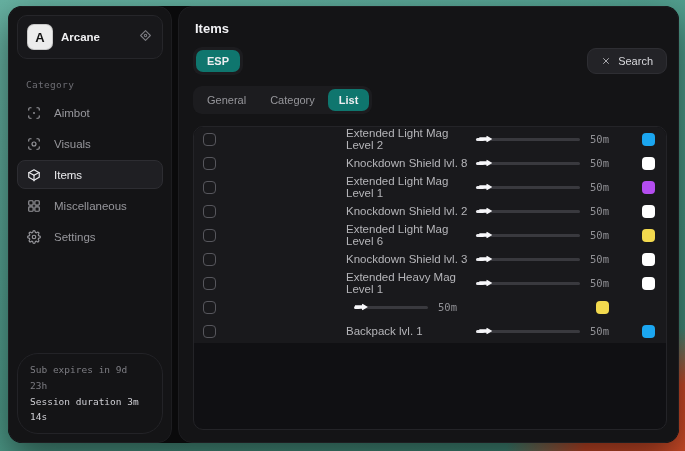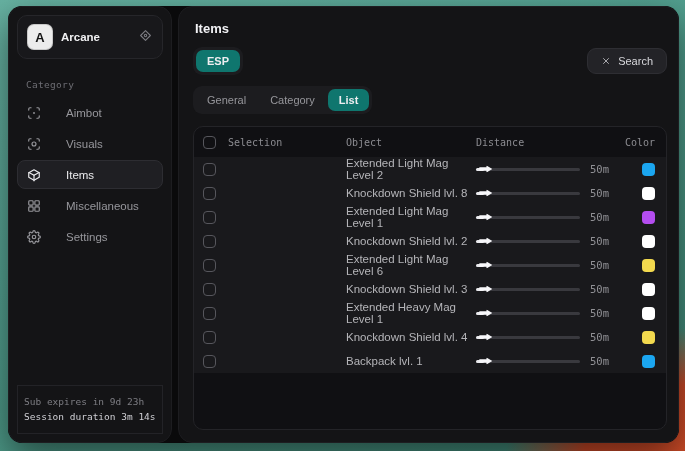--- a/index.html
+++ b/index.html
@@ -37,30 +37,30 @@
   }
   .app-name { font-size:11.5px; font-weight:bold; color:#f0f0f2; line-height:1.25; }
   .app-sub  { font-size:9.5px; color:#8b8b90; line-height:1.25; }
   .hdr-btn { margin-left:auto; width:16px; height:16px; color:#7c7c82; display:flex; align-items:center; justify-content:center; background:none; border:none; cursor:pointer; }
   .hdr-btn svg { width:13px; height:13px; }
 
   .cat-label { margin:12px 0 4px 17px; font-size:9.5px; color:#6d6d73; letter-spacing:.3px; }
 
   .nav { display:flex; flex-direction:column; gap:2px; padding:4px 8px; }
   .nav-item {
-    display:flex; align-items:center; gap:25px; height:29px; padding:0 9px;
+    display:flex; align-items:center; gap:13px; height:29px; padding:0 9px;
     border-radius:8px; border:1px solid transparent; background:none;
     color:#97979c; font-size:11.5px; font-family:inherit; text-align:left; cursor:pointer;
   }
   .nav-item.active { background:#1f1f23; border-color:#2d2d32; color:#ebebee; }
   .nav-icon { width:14px; height:14px; display:flex; align-items:center; justify-content:center; }
   .nav-icon svg { width:14px; height:14px; }
 
   .side-footer {
-    margin:auto 8px 8px; padding:8px 6px; border:1px solid #232327; border-radius:0;
+    margin:auto 8px 8px; padding:8px 12px; border:1px solid #232327; border-radius:21px;
     font-size:9.5px; line-height:1.65;
   }
   .foot-line1 { color:#7d7d83; }
   .foot-line2 { color:#cfcfd4; }
 
   
   .main {
     flex:1; background:#141416; border-radius:14px; border:1px solid #1d1d20;
     padding:12px 11px 12px 14px; display:flex; flex-direction:column;
   }
@@ -221,29 +221,20 @@
 
     <div class="view-row">
       <div class="seg-group">
           <button class="seg">General</button>
           <button class="seg">Category</button>
           <button class="seg active">List</button>
         </div>
     </div>
 
     <div class="table">
-      <div class="thead mono">
-        <div class="c-check">
-          <button class="checkbox"></button>
-        </div>
-        <div>Selection</div>
-        <div>Object</div>
-        <div style="padding-left:8px">Distance</div>
-        <div class="c-color-head">Color</div>
-      </div>
       <div class="tbody">
   <div class="trow">
     <div class="c-check">
       <button class="checkbox"></button>
     </div>
     <div></div>
     <div class="c-obj obj">Extended Light Mag Level 2</div>
     <div class="c-dist">
       <div class="track">
         <div class="fill" style="width: 8%;"></div>
@@ -362,21 +353,20 @@
     <div class="c-color">
       <button class="swatch" style="background: rgb(255, 255, 255);"></button>
     </div>
   </div>
 
   <div class="trow">
     <div class="c-check">
       <button class="checkbox"></button>
     </div>
     <div></div>
-    <div class="c-obj obj">Knockdown Shield lvl. 4</div>
     <div class="c-dist">
       <div class="track">
         <div class="fill" style="width: 8%;"></div>
         <div class="thumb" style="left: calc(8% - 5px);"></div>
       </div>
       <span class="dist-val dist-val mono">50m</span>
     </div>
     <div class="c-color">
       <button class="swatch" style="background: rgb(242, 217, 78);"></button>
     </div>

